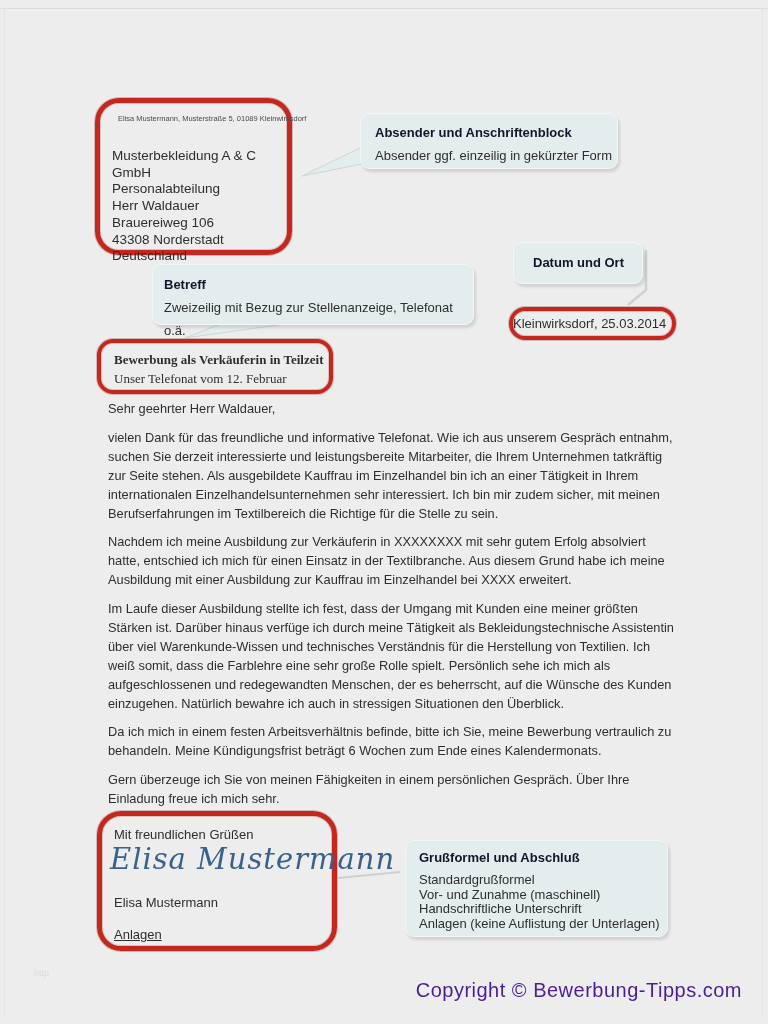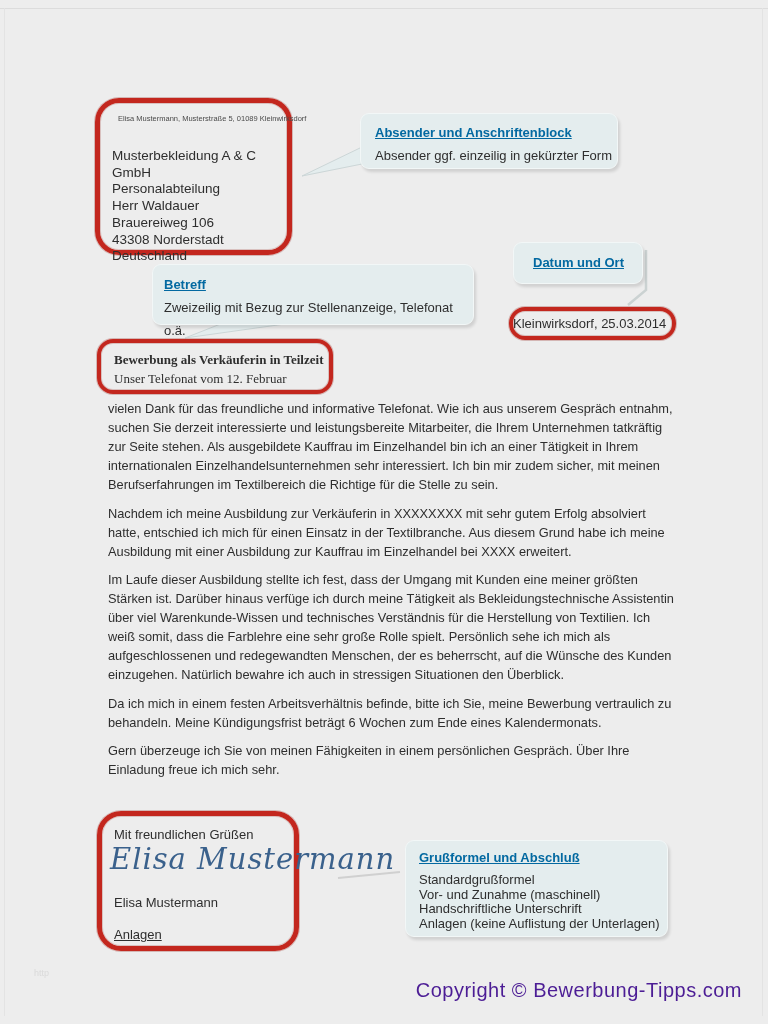--- a/index.html
+++ b/index.html
@@ -18,36 +18,36 @@
   .redbox{
     position:absolute;box-sizing:border-box;
     border:5px solid #c3271e;border-radius:24px;
     box-shadow:0 0 0 1px rgba(140,20,10,.25), inset 0 0 0 1px rgba(140,20,10,.2);
   }
   #box-address{left:95px;top:98px;width:197px;height:157px;}
   #box-date{left:509px;top:307px;width:167px;height:33px;border-width:4px;border-radius:16px;
             display:flex;align-items:center;justify-content:flex-start;font-size:13px;}
   #box-subject{left:97px;top:339px;width:236px;height:55px;border-width:4px;border-radius:16px;
                padding:7px 0 0 13px;font-family:Liberation Serif, serif;}
-  #box-signature{left:97px;top:811px;width:202px;height:140px;}
+  #box-signature{left:97px;top:811px;width:240px;height:140px;}
 
   .sender-line{position:absolute;left:12px;top:11px;font-size:7.5px;color:#4a4a4a;white-space:nowrap;margin-left:6px;}
   .recipient{position:absolute;left:12px;top:45px;font-size:13.5px;line-height:16.7px;}
 
   .subject-bold{font-weight:bold;font-size:13px;line-height:19px;}
   .subject-sub{font-size:13px;line-height:19px;}
 
   
   .callout{
     position:absolute;box-sizing:border-box;
     background:#e4edee;border:1px solid #f2f7f7;border-radius:9px;
     box-shadow:2px 3px 3px rgba(0,0,0,.12);
     font-size:13px;
   }
-  .callout .c-title{font-weight:bold;color:#0369a1;text-decoration:underline;}
+  .callout .c-title{font-weight:bold;color:#0f172a;}
   #callout-absender{left:360px;top:113px;width:258px;height:56px;padding:7px 0 0 14px;line-height:23px;}
   #callout-betreff{left:152px;top:264px;width:322px;height:61px;padding:8px 0 0 11px;line-height:23px;}
   #callout-datum{left:513px;top:242px;width:130px;height:42px;padding:8px 0 0 19px;line-height:23px;}
   #callout-gruss{left:405px;top:840px;width:263px;height:97px;padding:9px 0 0 13px;}
   #callout-gruss .c-title{margin-bottom:8px;}
   #callout-gruss .c-line{line-height:14.5px;}
 
   
   .letter-body{position:absolute;left:108px;top:399px;width:572px;font-size:12.8px;line-height:19px;}
   .letter-body .greeting{margin:0 0 9.5px;}
@@ -111,20 +111,21 @@
 <div class="redbox" id="box-date">
   <span>Kleinwirksdorf, 25.03.2014</span>
 </div>
 
 <div class="redbox" id="box-subject">
   <div class="subject-bold">Bewerbung als Verkäuferin in Teilzeit</div>
   <div class="subject-sub">Unser Telefonat vom 12. Februar</div>
 </div>
 
 <div class="letter-body">
+  <div class="greeting">Sehr geehrter Herr Waldauer,</div>
   <p>vielen Dank für das freundliche und informative Telefonat. Wie ich aus unserem Gespräch entnahm, suchen Sie derzeit interessierte und leistungsbereite Mitarbeiter, die Ihrem Unternehmen tatkräftig zur Seite stehen. Als ausgebildete Kauffrau im Einzelhandel bin ich an einer Tätigkeit in Ihrem internationalen Einzelhandelsunternehmen sehr interessiert. Ich bin mir zudem sicher, mit meinen Berufserfahrungen im Textilbereich die Richtige für die Stelle zu sein.</p>
   <p>Nachdem ich meine Ausbildung zur Verkäuferin in XXXXXXXX mit sehr gutem Erfolg absolviert hatte, entschied ich mich für einen Einsatz in der Textilbranche. Aus diesem Grund habe ich meine Ausbildung mit einer Ausbildung zur Kauffrau im Einzelhandel bei XXXX erweitert.</p>
   <p>Im Laufe dieser Ausbildung stellte ich fest, dass der Umgang mit Kunden eine meiner größten Stärken ist. Darüber hinaus verfüge ich durch meine Tätigkeit als Bekleidungstechnische Assistentin über viel Warenkunde-Wissen und technisches Verständnis für die Herstellung von Textilien. Ich weiß somit, dass die Farblehre eine sehr große Rolle spielt. Persönlich sehe ich mich als aufgeschlossenen und redegewandten Menschen, der es beherrscht, auf die Wünsche des Kunden einzugehen. Natürlich bewahre ich auch in stressigen Situationen den Überblick.</p>
   <p>Da ich mich in einem festen Arbeitsverhältnis befinde, bitte ich Sie, meine Bewerbung vertraulich zu behandeln. Meine Kündigungsfrist beträgt 6 Wochen zum Ende eines Kalendermonats.</p>
   <p>Gern überzeuge ich Sie von meinen Fähigkeiten in einem persönlichen Gespräch. Über Ihre Einladung freue ich mich sehr.</p>
 </div>
 
 <div class="redbox" id="box-signature">
   <div class="sig-close">Mit freundlichen Grüßen</div>
   <div class="sig-script">Elisa Mustermann</div>

